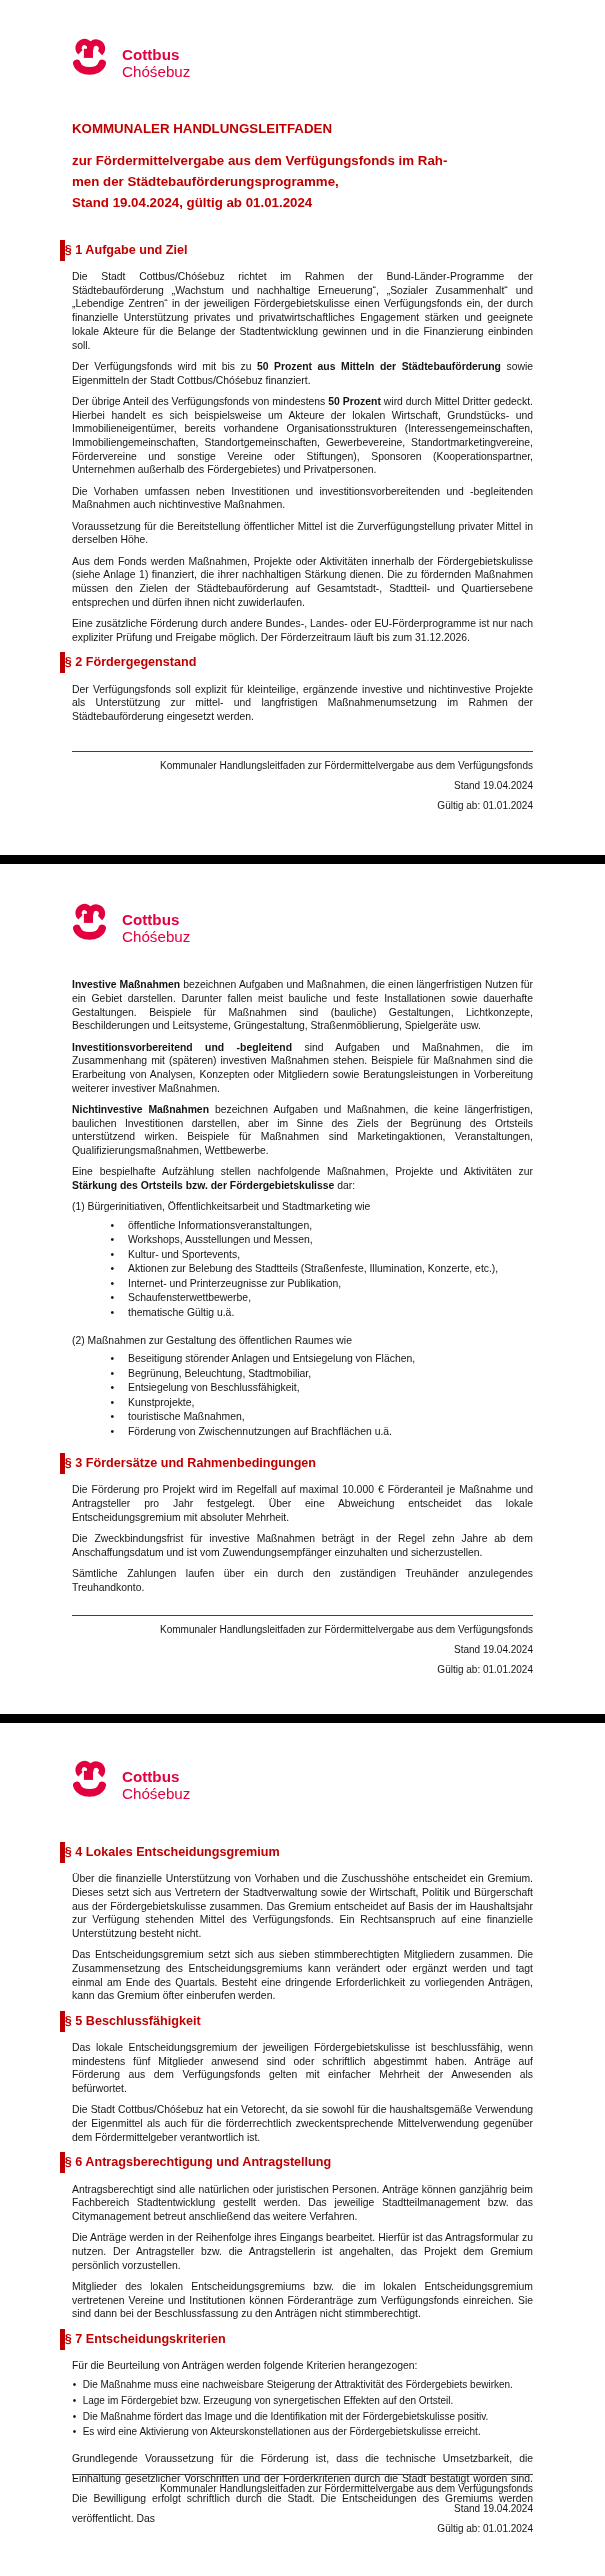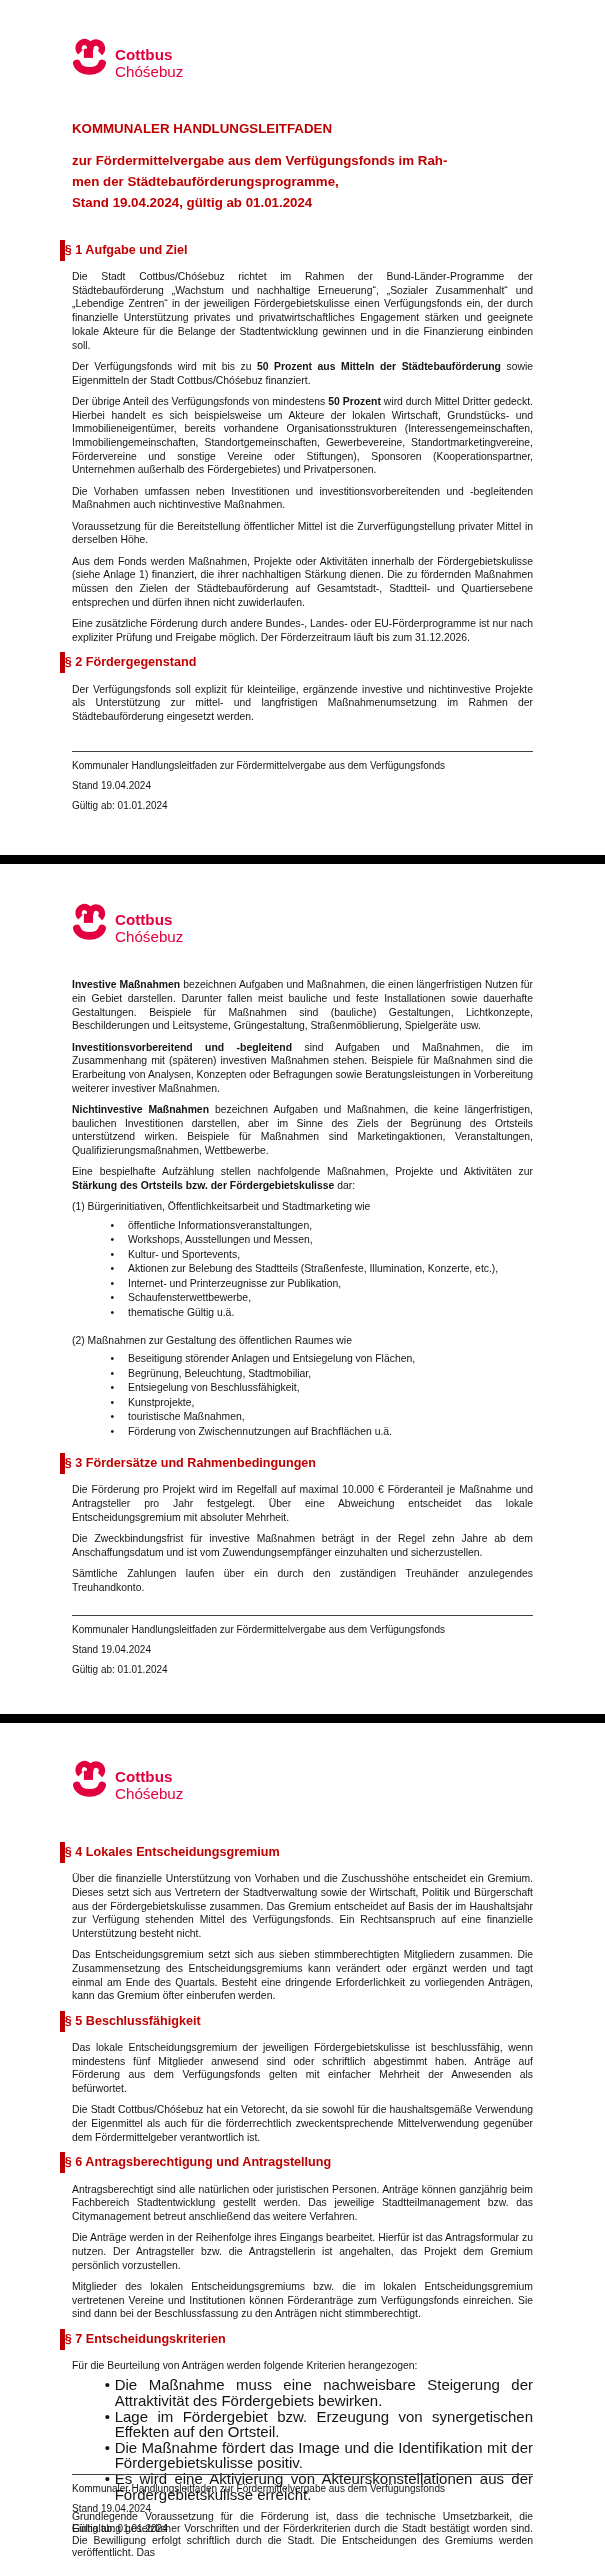--- a/index.html
+++ b/index.html
@@ -10,21 +10,21 @@
   *{box-sizing:border-box;}
   body{margin:0;background:#fff;font-family:"Liberation Sans",sans-serif;color:var(--ink);}
   .doc{width:605px;}
   .page{position:relative;width:605px;background:#fff;overflow:hidden;}
   .page-1{height:855px;}
   .page-2{height:850px;}
   .page-3{height:853px;}
   .page-divider{width:605px;height:9.1px;background:#000;}
 
   
-  .logo{position:absolute;left:72px;top:37px;display:flex;align-items:flex-start;gap:8px;}
+  .logo{position:absolute;left:72px;top:37px;display:flex;align-items:flex-start;gap:15px;}
   .page-2 .logo{top:38px;}
   .page-3 .logo{top:36px;}
   .logo svg{display:block;}
   .logo-text{padding-top:10px;}
   .logo-de{font-size:15.2px;font-weight:bold;color:var(--brand-red);line-height:16px;}
   .logo-sb{font-size:15.2px;font-weight:normal;color:var(--brand-red);line-height:17.5px;}
 
   
   .content{position:absolute;left:72px;width:461px;top:114px;}
   .page-1 .content{top:120px;}
@@ -33,31 +33,31 @@
   
   .title-main{font-size:13.3px;font-weight:bold;color:var(--head-red);line-height:18.3px;margin:0 0 11.4px 0;}
   .title-sub{font-size:13.3px;font-weight:bold;color:var(--head-red);line-height:21px;margin:0;}
   .title-block{margin-bottom:27px;}
 
   
   .sec-heading{font-size:12.6px;font-weight:bold;color:var(--head-red);line-height:21.3px;
     margin:4.6px 0 9.1px -12.2px;border-left:5.3px solid var(--head-red);padding-left:0;}
   .para{font-size:10.4px;line-height:13.7px;text-align:justify;margin:0 0 7.6px 0;}
   .para.intro{text-align:left;margin-bottom:4.6px;}
-  .para.loose{line-height:12px;}
+  .para.loose{line-height:20px;}
   .para .b{font-weight:bold;}
   ul.bullets{list-style:none;margin:0 0 13.7px 0;padding:0 0 0 56px;}
   ul.bullets li{position:relative;font-size:10.4px;line-height:14.5px;}
   ul.bullets li::before{content:"\2022";position:absolute;left:-17.5px;}
   ul.bullets-flush{list-style:none;margin:0 0 9.1px 0;padding:0 0 0 10.7px;}
-  ul.bullets-flush li{position:relative;font-size:15px;line-height:15.6px;text-align:justify;margin-left:32px;}
+  ul.bullets-flush li{position:relative;font-size:10px;line-height:15.6px;text-align:justify;}
   ul.bullets-flush li::before{content:"\2022";position:absolute;left:-10px;}
 
   
-  .page-footer{position:absolute;left:72px;width:461px;top:751px;border-top:1.5px solid #3f3f3f;text-align:left;}
+  .page-footer{position:absolute;left:72px;width:461px;top:751px;border-top:1.5px solid #3f3f3f;text-align:right;}
   .page-footer div{font-size:10px;line-height:20px;color:var(--ink);}
   .page-footer div:first-of-type{margin-top:3.8px;}
 </style>
 </head>
 <body>
 
 <div class="doc">
 
   <section class="page page-1">
     <div class="logo">
@@ -114,21 +114,21 @@
         </svg>
       </span>
       <span class="logo-text">
         <div class="logo-de">Cottbus</div>
         <div class="logo-sb">Chóśebuz</div>
       </span>
     </div>
     <div class="content">
       <div class="blocks">
           <p class="para"><span class="b">Investive Maßnahmen</span><span> bezeichnen Aufgaben und Maßnahmen, die einen längerfristigen Nutzen für ein Gebiet darstellen. Darunter fallen meist bauliche und feste Installationen sowie dauerhafte Gestaltungen. Beispiele für Maßnahmen sind (bauliche) Gestaltungen, Lichtkonzepte, Beschilderungen und Leitsysteme, Grüngestaltung, Straßenmöblierung, Spielgeräte usw.</span></p>
-          <p class="para"><span class="b">Investitionsvorbereitend und -begleitend</span><span> sind Aufgaben und Maßnahmen, die im Zusammenhang mit (späteren) investiven Maßnahmen stehen. Beispiele für Maßnahmen sind die Erarbeitung von Analysen, Konzepten oder Befragungen sowie Beratungsleistungen in Vorbereitung weiterer investiver Maßnahmen.</span></p>
+          <p class="para"><span class="b">Investitionsvorbereitend und -begleitend</span><span> sind Aufgaben und Maßnahmen, die im Zusammenhang mit (späteren) investiven Maßnahmen stehen. Beispiele für Maßnahmen sind die Erarbeitung von Analysen, Konzepten oder Mitgliedern sowie Beratungsleistungen in Vorbereitung weiterer investiver Maßnahmen.</span></p>
           <p class="para"><span class="b">Nichtinvestive Maßnahmen</span><span> bezeichnen Aufgaben und Maßnahmen, die keine längerfristigen, baulichen Investitionen darstellen, aber im Sinne des Ziels der Begrünung des Ortsteils unterstützend wirken. Beispiele für Maßnahmen sind Marketingaktionen, Veranstaltungen, Qualifizierungsmaßnahmen, Wettbewerbe.</span></p>
           <p class="para"><span>Eine bespielhafte Aufzählung stellen nachfolgende Maßnahmen, Projekte und Aktivitäten zur </span><span class="b">Stärkung des Ortsteils bzw. der Fördergebietskulisse</span><span> dar:</span></p>
           <p class="para intro"><span>(1) Bürgerinitiativen, Öffentlichkeitsarbeit und Stadtmarketing wie</span></p>
           <ul class="bullets">
             <li>öffentliche Informationsveranstaltungen,</li>
             <li>Workshops, Ausstellungen und Messen,</li>
             <li>Kultur- und Sportevents,</li>
             <li>Aktionen zur Belebung des Stadtteils (Straßenfeste, Illumination, Konzerte, etc.),</li>
             <li>Internet- und Printerzeugnisse zur Publikation,</li>
             <li>Schaufensterwettbewerbe,</li>

